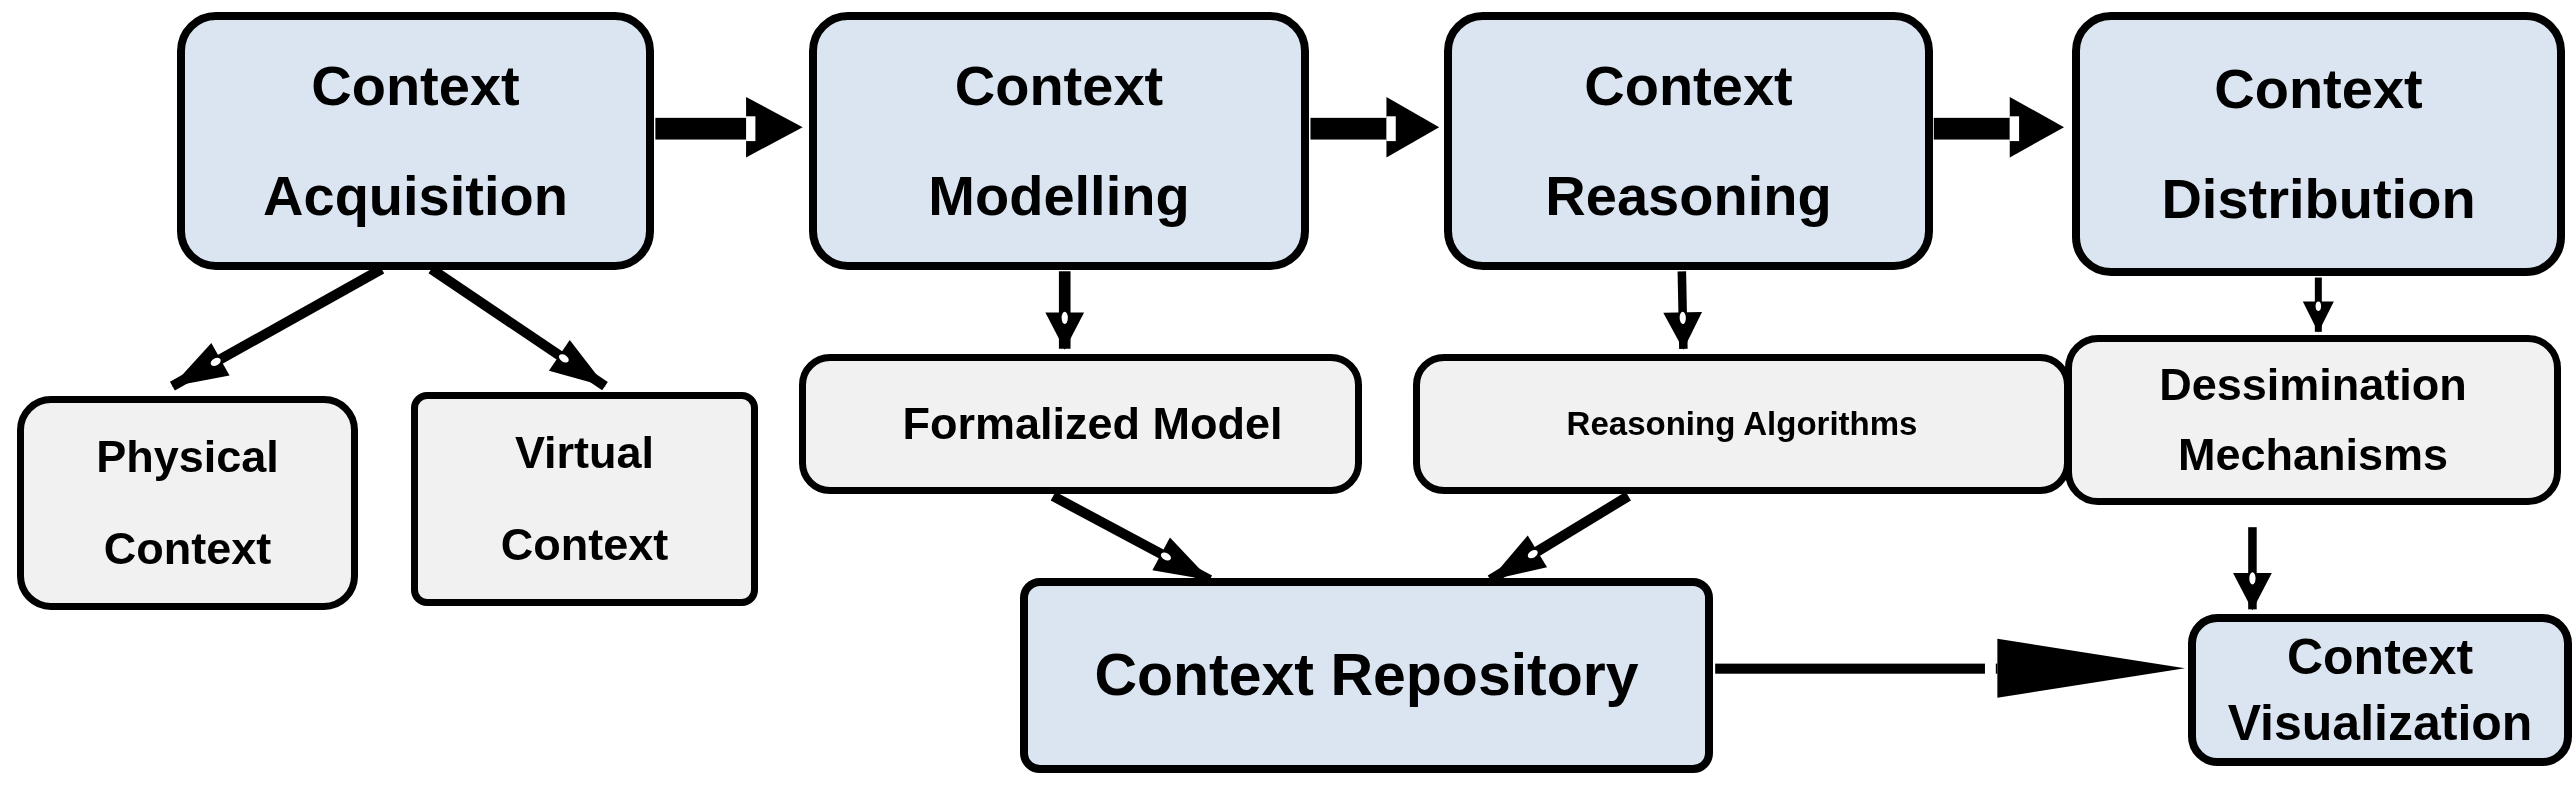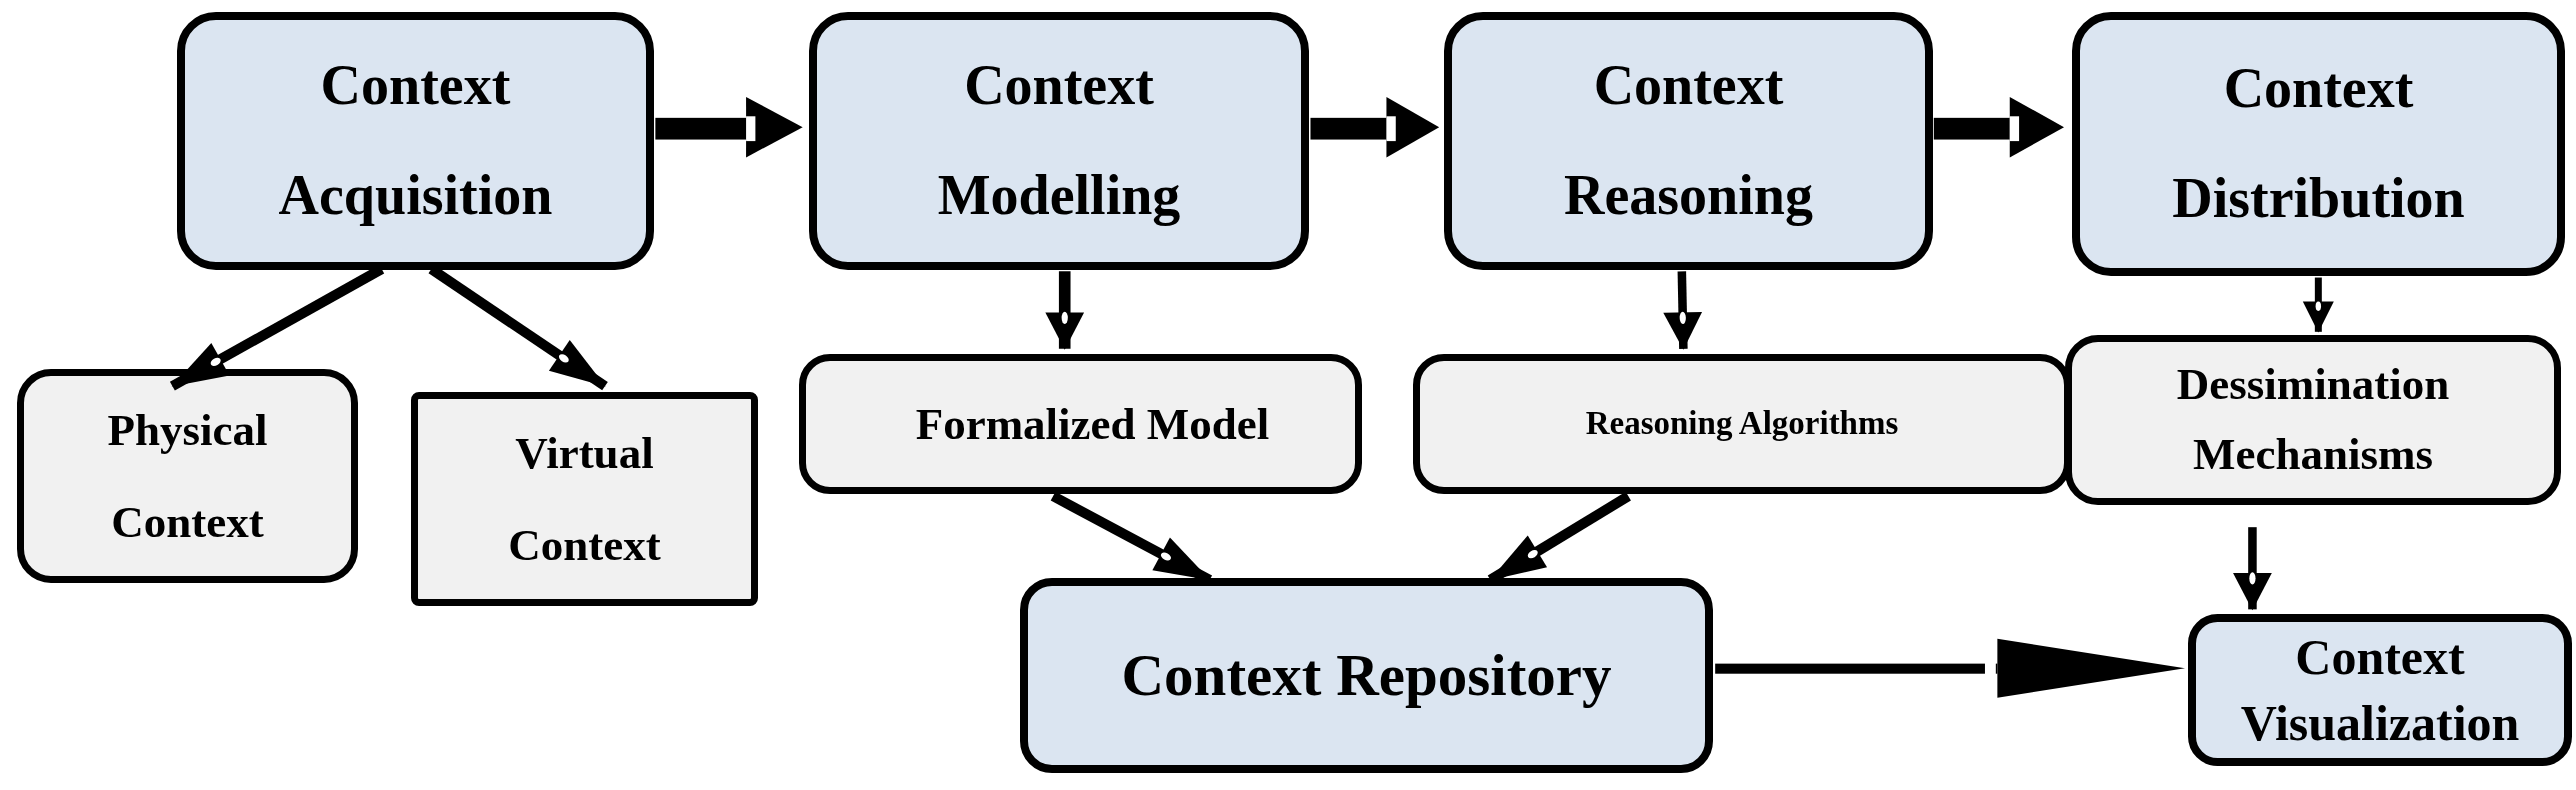--- a/index.html
+++ b/index.html
@@ -16,36 +16,36 @@
     position: absolute;
     box-sizing: border-box;
     border: 8.5px solid #000000;
     display: flex;
     align-items: center;
     justify-content: center;
     text-align: center;
     font-weight: 700;
     color: #000000;
   }
-  .node .lbl { white-space: pre-line; display: block; font-family: Liberation Serif, serif; }
+  .node .lbl { white-space: pre-line; display: block; }
   .blue { background: #dbe5f1; }
   .gray { background: #f1f1f1; }
 
   .n-acquisition  { left: 177px;  top: 11.6px;  width: 477px; height: 258px; font-size: 56px; line-height: 1.95; border-radius: 39px; }
   .n-modelling    { left: 809px; top: 11.6px;  width: 500px; height: 258px; font-size: 56px; line-height: 1.95; border-radius: 39px; }
   .n-reasoning    { left: 1444px; top: 11.6px;  width: 489px; height: 258px; font-size: 56px; line-height: 1.95; border-radius: 39px; }
   .n-distribution { left: 2072px; top: 11.6px;  width: 493px; height: 264px; font-size: 56px; line-height: 1.95; border-radius: 39px; }
 
-  .n-physical     { left: 17px;   top: 369px; width: 341px; height: 214px; font-size: 45px; line-height: 2.05; border-radius: 34px; border-width: 7.8px; text-align: center; }
-  .n-virtual      { left: 411px;  top: 392px; width: 347px; height: 214px; font-size: 45px; line-height: 2.05; border-radius: 8px; border-width: 7.8px; }
+  .n-physical     { left: 17px;   top: 396px; width: 341px; height: 214px; font-size: 45px; line-height: 2.05; border-radius: 34px; border-width: 7.8px; text-align: center; }
+  .n-virtual      { left: 411px;  top: 392px; width: 347px; height: 214px; font-size: 45px; line-height: 2.05; border-radius: 16px; border-width: 7.8px; }
   .n-formalized   { left: 799px; top: 354px; width: 563px; height: 140px; font-size: 45px; line-height: 1.2;  border-radius: 31px; border-width: 7.8px; padding-left: 24px; }
   .n-reasoningalg { left: 1413px; top: 354px; width: 658px; height: 140px; font-size: 33px; line-height: 1.2;  border-radius: 31px; border-width: 7.8px; }
   .n-dessimination{ left: 2065px; top: 335px; width: 496px; height: 170px; font-size: 45px; line-height: 1.55; border-radius: 33px; border-width: 7.8px; }
 
-  .n-repository   { left: 1020px; top: 578px; width: 693px; height: 195px; font-size: 59px; line-height: 1.2;  border-radius: 32px; }
+  .n-repository   { left: 1020px; top: 578px; width: 693px; height: 195px; font-size: 59px; line-height: 1.2;  border-radius: 20px; }
   .n-visualization{ left: 2188px; top: 614px; width: 384px; height: 152px; font-size: 50px; line-height: 1.32; border-radius: 29.5px; }
 
   #arrows {
     position: absolute;
     left: 0; top: 0;
     pointer-events: none;
   }
 </style>
 </head>
 <body>

